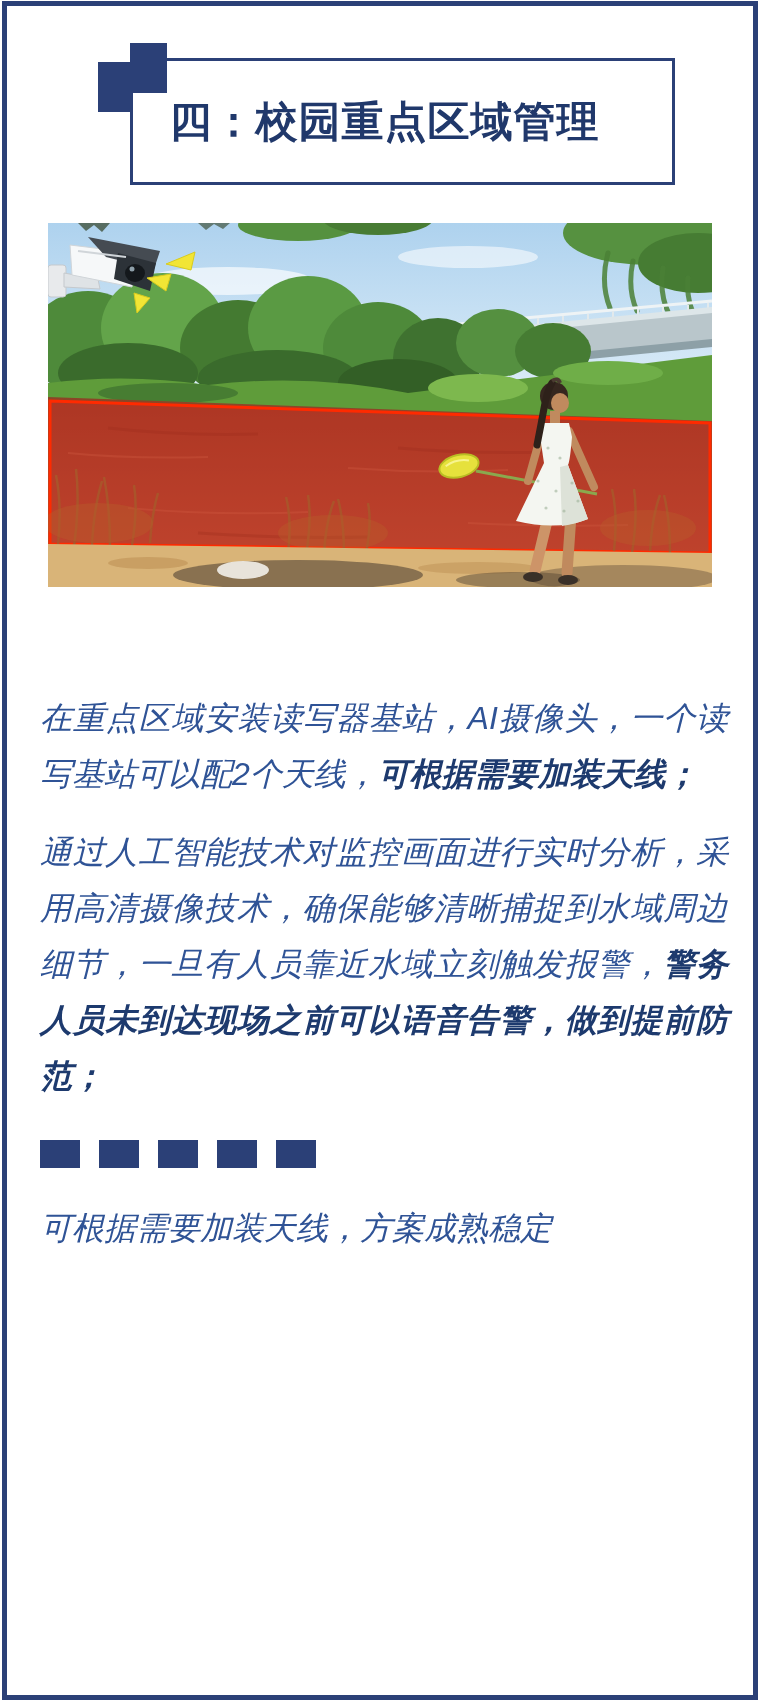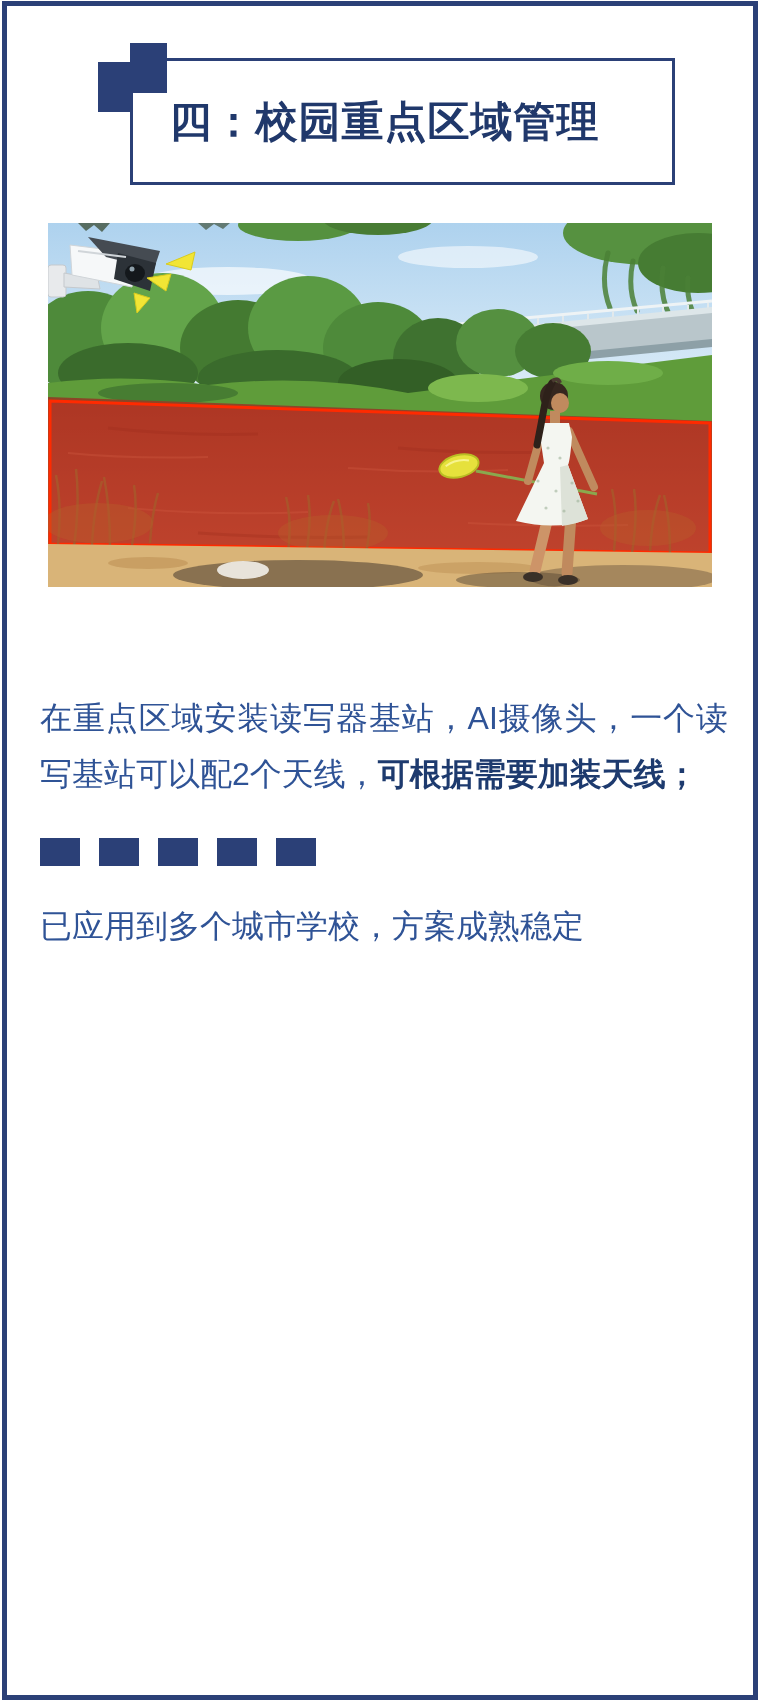--- a/index.html
+++ b/index.html
@@ -17,21 +17,21 @@
              display:flex;align-items:center;justify-content:center;background:#fff;}
   .title-text{font-size:42px;font-weight:bold;color:var(--title-navy,#20386b);
               letter-spacing:1px;transform:translateX(-18px);white-space:nowrap;}
   .deco-sq{position:absolute;background:var(--navy,#2b4077);z-index:5;}
   .deco-sq.a{left:130px;top:43px;width:37px;height:50px;}
   .deco-sq.b{left:98px;top:62px;width:33px;height:50px;}
   
   .photo{position:absolute;left:48px;top:223px;width:664px;height:364px;overflow:hidden;}
   
   .content{position:absolute;left:40px;right:32px;top:690px;
-           font-size:32px;line-height:56px;color:var(--text-blue,#2f5396);}
+           font-size:32px;line-height:56px;color:var(--text-blue,#2f5396);font-style:italic;}
   .content p{margin:0;text-align:justify;}
   .content p.p2{margin-top:22px;}
   .content p.p3{margin-top:48px;}
   .content p.p4{margin-top:32px;}
   .content b{font-weight:bold;color:var(--text-bold-navy,#1d3a6e);}
   .divider{margin-top:36px;height:28px;display:flex;gap:19px;}
   .divider span{width:40px;height:28px;background:var(--navy,#2b4077);display:block;}
 </style>
 </head>
 <body>
@@ -197,24 +197,25 @@
     <polygon points="118,41 147,29 143,47"></polygon>
     <polygon points="99,55 123,51 118,68"></polygon>
     <polygon points="86,70 102,75 89,90"></polygon>
   </g>
 </svg>
 </div>
 
 <div class="content">
   <p class="p1"><span>在重点区域安装读写器基站，AI摄像头，一个读写基站可以配2个天线，</span><b>可根据需要加装天线；</b></p>
 
+  <p class="p2"><span>通过人工智能技术对监控画面进行实时分析，采用高清摄像技术，确保能够清晰捕捉到水域周边细节，一旦有人员靠近水域立刻触发报警，</span><b>警务人员未到达现场之前可以语音告警，做到提前防范；</b></p>
 
   <div class="divider">
     <span></span>
     <span></span>
     <span></span>
     <span></span>
     <span></span>
   </div>
 
 
-  <p class="p4"><span>已应用到多个城市学校，方案成熟稳定</span></p>
+  <p class="p4"><span>可根据需要加装天线，方案成熟稳定</span></p>
 </div>
 
 </body></html>

